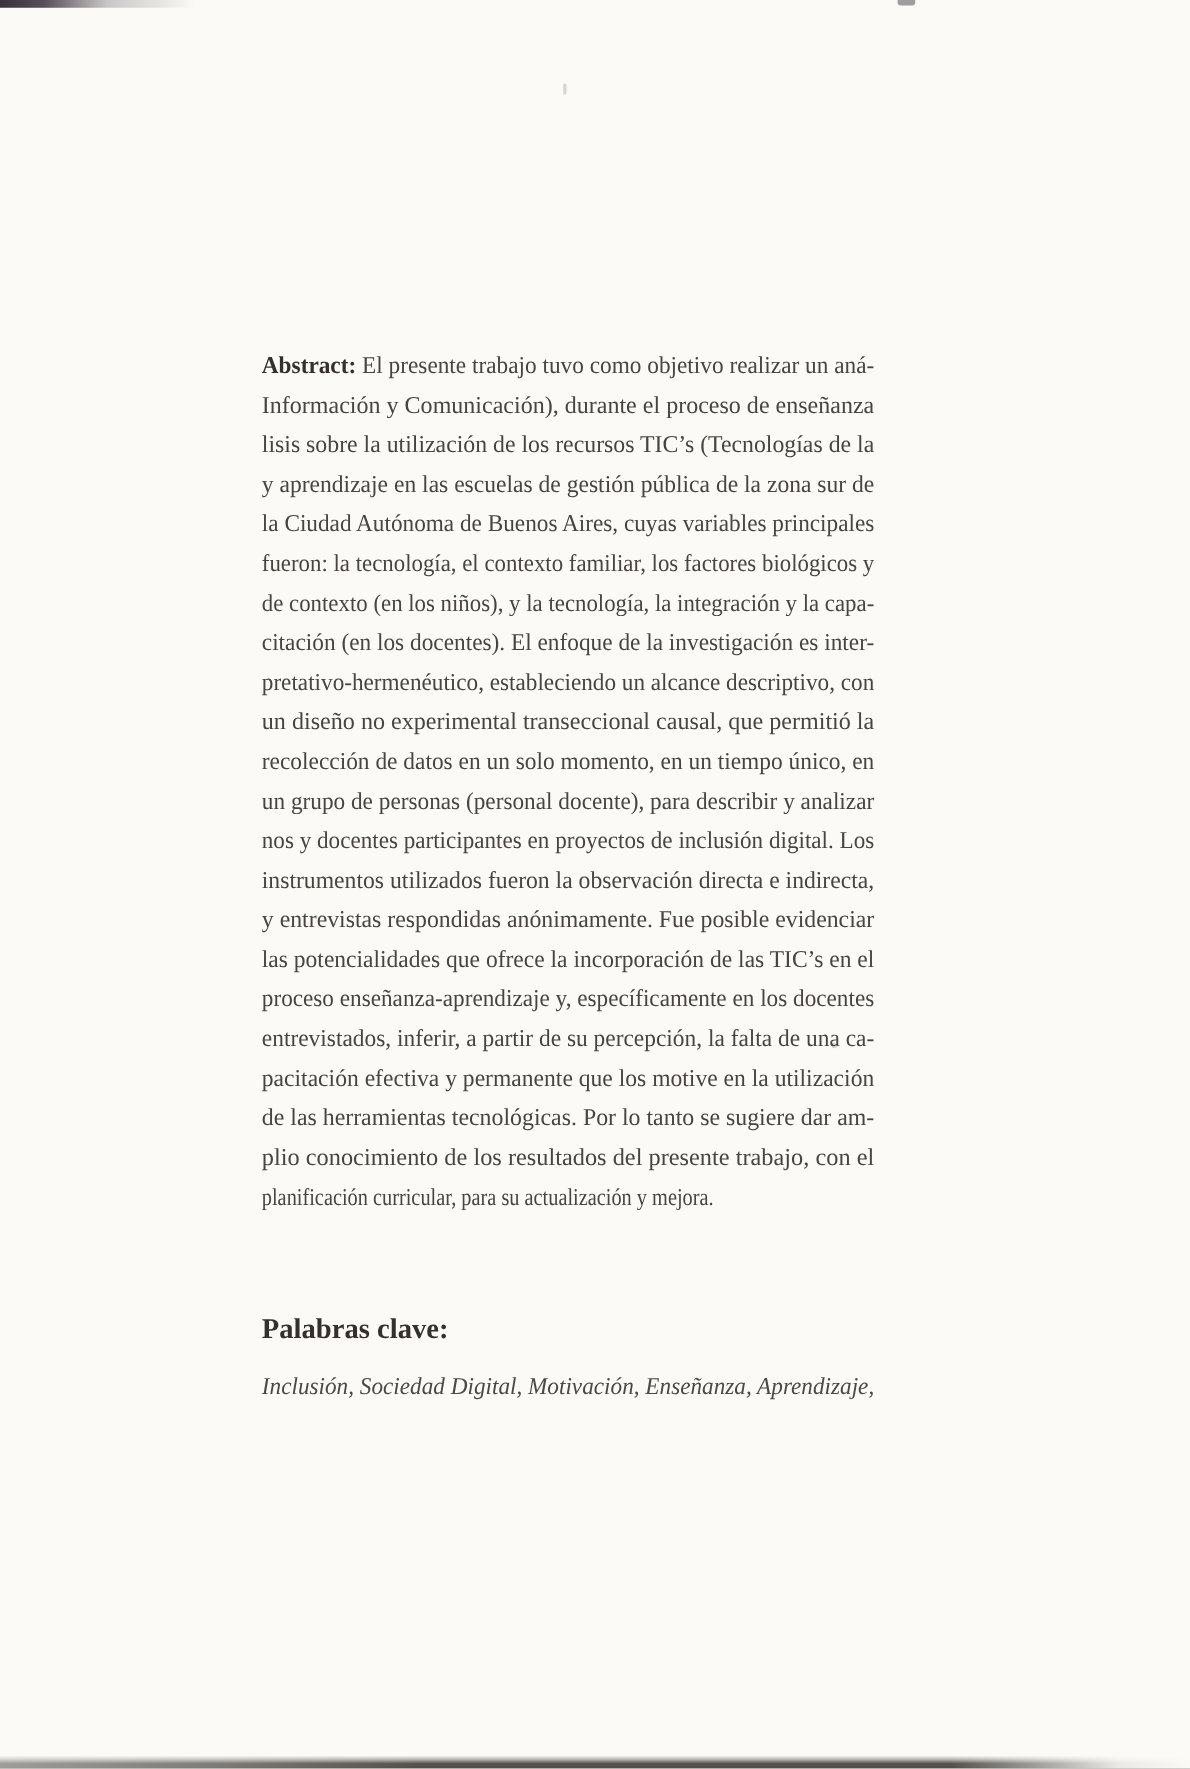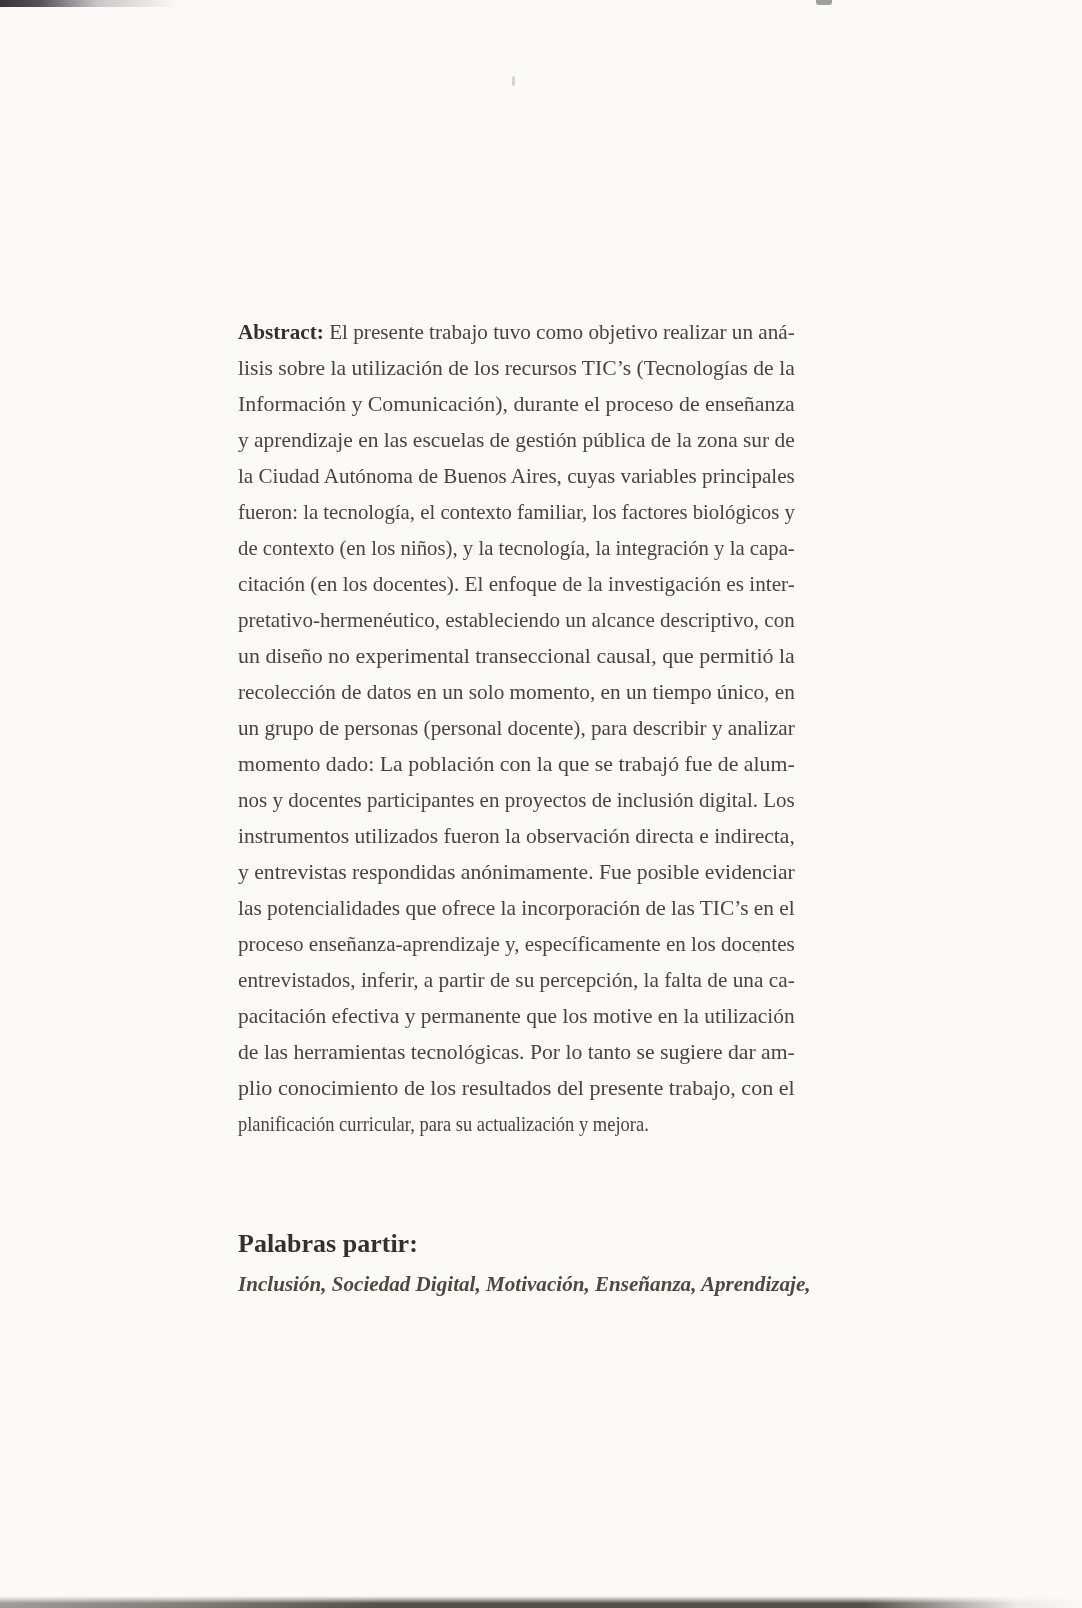--- a/index.html
+++ b/index.html
@@ -12,21 +12,21 @@
     color:#49443e;
   }
   .content{position:absolute;left:238px;top:314px;width:658px;}
   .line{height:36px;line-height:36px;font-size:22px;white-space:nowrap;overflow:visible;}
   .fit{display:inline-block;transform-origin:0 50%;}
   .b{font-weight:bold;color:#35302b;}
   .kw-label{
     margin:84px 0 0 0;height:36px;line-height:36px;
     font-size:26px;font-weight:bold;color:#35302b;
   }
-  .kw-lines{font-weight:bold;}
+  .kw-lines{margin-top:12px;}
   .kw-lines .line{height:44px;line-height:44px;font-style:italic;color:#4d4842;}
   .page-number{
     position:absolute;left:238px;top:1524px;width:658px;
     text-align:center;font-size:29px;color:#555049;letter-spacing:1px;
   }
   .artifact{position:absolute;pointer-events:none;}
   .a-top-left{
     left:0;top:0;width:178px;height:7px;
     background:linear-gradient(to right,#3a333c 0%,#564f57 22%,rgba(122,115,124,0.38) 55%,rgba(200,196,202,0) 100%);
     border-radius:0 0 4px 0;
@@ -50,45 +50,44 @@
 <div class="page">
 
   <div class="artifact a-top-left"></div>
   <div class="artifact a-top-tick"></div>
   <div class="artifact a-speck-1"></div>
   <div class="artifact a-speck-2"></div>
 
   <div class="content">
     <div id="abstract-lines">
         <div class="line"><span class="fit" style="transform: scaleX(0.9624);"><span class="b">Abstract:</span> El presente trabajo tuvo como objetivo realizar un aná-</span></div>
+        <div class="line"><span class="fit" style="transform: scaleX(0.9929);">Información y Comunicación), durante el proceso de enseñanza</span></div>
         <div class="line"><span class="fit" style="transform: scaleX(0.9832);">lisis sobre la utilización de los recursos TIC’s (Tecnologías de la</span></div>
-        <div class="line"><span class="fit" style="transform: scaleX(0.9929);">Información y Comunicación), durante el proceso de enseñanza</span></div>
         <div class="line"><span class="fit" style="transform: scaleX(0.9738);">y aprendizaje en las escuelas de gestión pública de la zona sur de</span></div>
         <div class="line"><span class="fit" style="transform: scaleX(0.9603);">la Ciudad Autónoma de Buenos Aires, cuyas variables principales</span></div>
         <div class="line"><span class="fit" style="transform: scaleX(0.9439);">fueron: la tecnología, el contexto familiar, los factores biológicos y</span></div>
         <div class="line"><span class="fit" style="transform: scaleX(0.9435);">de contexto (en los niños), y la tecnología, la integración y la capa-</span></div>
         <div class="line"><span class="fit" style="transform: scaleX(0.9631);">citación (en los docentes). El enfoque de la investigación es inter-</span></div>
         <div class="line"><span class="fit" style="transform: scaleX(0.9584);">pretativo-hermenéutico, estableciendo un alcance descriptivo, con</span></div>
         <div class="line"><span class="fit" style="transform: scaleX(0.9961);">un diseño no experimental transeccional causal, que permitió la</span></div>
         <div class="line"><span class="fit" style="transform: scaleX(0.9664);">recolección de datos en un solo momento, en un tiempo único, en</span></div>
         <div class="line"><span class="fit" style="transform: scaleX(0.9614);">un grupo de personas (personal docente), para describir y analizar</span></div>
-        <div class="line"><span class="fit" style="transform: scaleX(0.9917);">momento dado: La población con la que se trabajó fue de alum-</span></div>
         <div class="line"><span class="fit" style="transform: scaleX(0.9552);">nos y docentes participantes en proyectos de inclusión digital. Los</span></div>
         <div class="line"><span class="fit" style="transform: scaleX(0.9779);">instrumentos utilizados fueron la observación directa e indirecta,</span></div>
         <div class="line"><span class="fit" style="transform: scaleX(0.9831);">y entrevistas respondidas anónimamente. Fue posible evidenciar</span></div>
         <div class="line"><span class="fit" style="transform: scaleX(0.9724);">las potencialidades que ofrece la incorporación de las TIC’s en el</span></div>
         <div class="line"><span class="fit" style="transform: scaleX(0.9588);">proceso enseñanza-aprendizaje y, específicamente en los docentes</span></div>
         <div class="line"><span class="fit" style="transform: scaleX(0.967);">entrevistados, inferir, a partir de su percepción, la falta de una ca-</span></div>
         <div class="line"><span class="fit" style="transform: scaleX(0.9748);">pacitación efectiva y permanente que los motive en la utilización</span></div>
         <div class="line"><span class="fit" style="transform: scaleX(0.9853);">de las herramientas tecnológicas. Por lo tanto se sugiere dar am-</span></div>
         <div class="line"><span class="fit" style="transform: scaleX(1.0059);">plio conocimiento de los resultados del presente trabajo, con el</span></div>
         <div class="line no-just"><span class="fit" style="transform: scaleX(0.84);">planificación curricular, para su actualización y mejora.</span></div>
       </div>
 
-    <div class="kw-label">Palabras partir:</div>
+    <div class="kw-label">Palabras clave:</div>
 
     <div id="keyword-lines" class="kw-lines">
         <div class="line"><span class="fit" style="transform: scaleX(0.9591);">Inclusión, Sociedad Digital, Motivación, Enseñanza, Aprendizaje,</span></div>
       </div>
   </div>
 
 
   <div class="artifact a-bottom"></div>
 </div>
 

